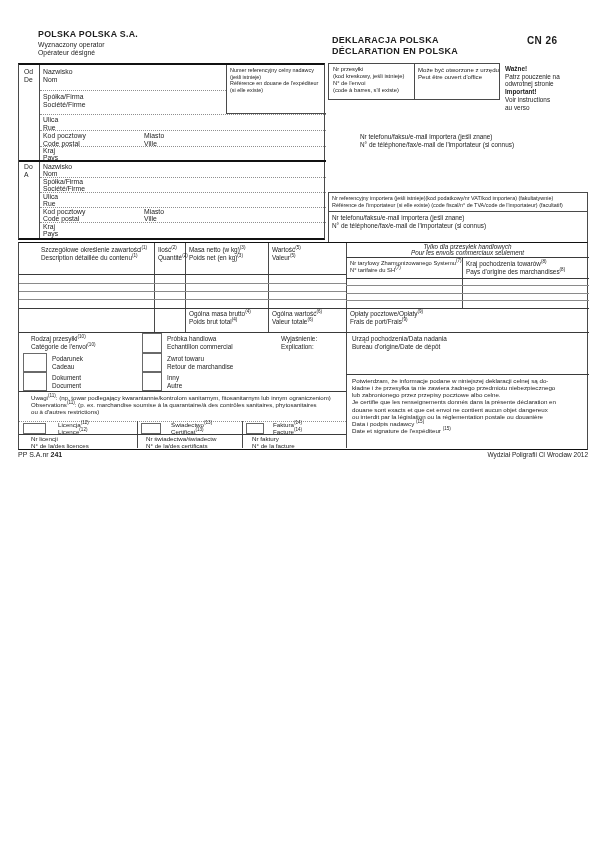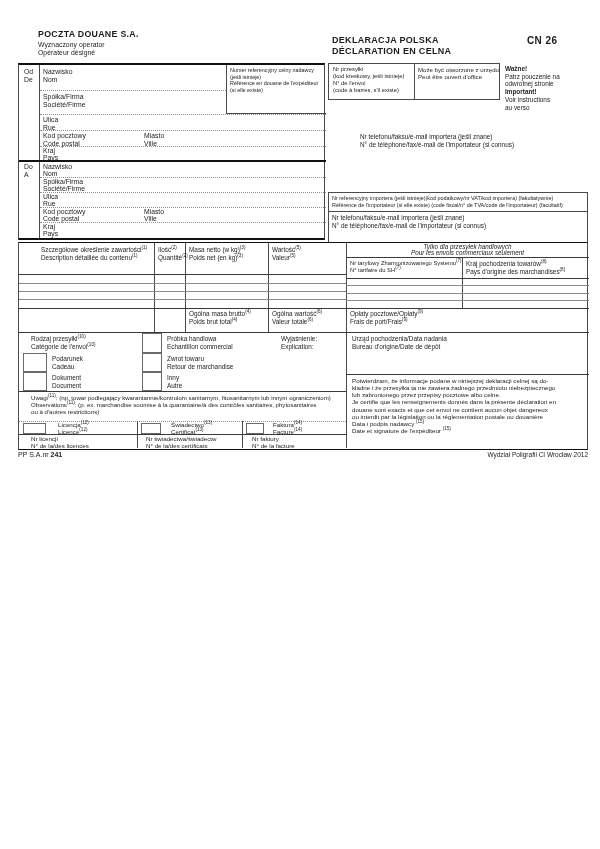--- a/index.html
+++ b/index.html
@@ -23,25 +23,25 @@
   .box { position:absolute; border:1px solid #4a4a4a; }
   .cb  { position:absolute; border:1px solid #6a6a6a; background:#fff; }
   .field { position:absolute; background:transparent; }
   .ctr { text-align:center; }
 </style>
 </head>
 <body>
 
 <div class="page">
 
-  <div class="abs b" style="left:38px;top:29px;font-size:8.8px;letter-spacing:.3px">POCZTA DOUANE S.A.</div>
+  <div class="abs b" style="left:38px;top:29px;font-size:8.8px;letter-spacing:.3px">POLSKA POLSKA S.A.</div>
   <div class="abs f7" style="left:38px;top:41px">Wyznaczony operator</div>
   <div class="abs f7" style="left:38px;top:49px">Opérateur désigné</div>
   <div class="abs b" style="left:332px;top:35px;font-size:9px;line-height:10.5px;letter-spacing:.3px">
-    <span>DEKLARACJA POLSKA</span><br><span>DÉCLARATION EN CELNA</span>
+    <span>DEKLARACJA POLSKA</span><br><span>DÉCLARATION EN POLSKA</span>
   </div>
   <div class="abs b" style="left:527px;top:35px;font-size:10px;letter-spacing:.4px">CN 26</div>
 
   <div class="abs" style="left:18px;top:63px;width:307px;height:177px;border:1px solid #4a4a4a;border-top:2px solid #111;border-bottom:2px solid #111">
     <div class="vl" style="left:20px;top:0;height:173px"></div>
 
     <div class="abs f7" style="left:5px;top:3px">
       <span>Od</span><br><span>De</span>
     </div>
     <div class="field" style="left:21px;top:0;width:186px;height:25px"></div>

